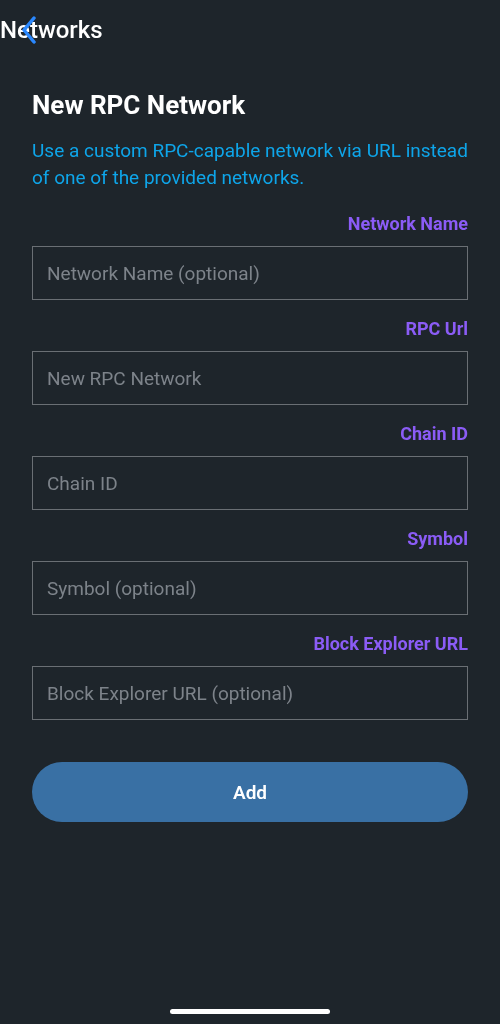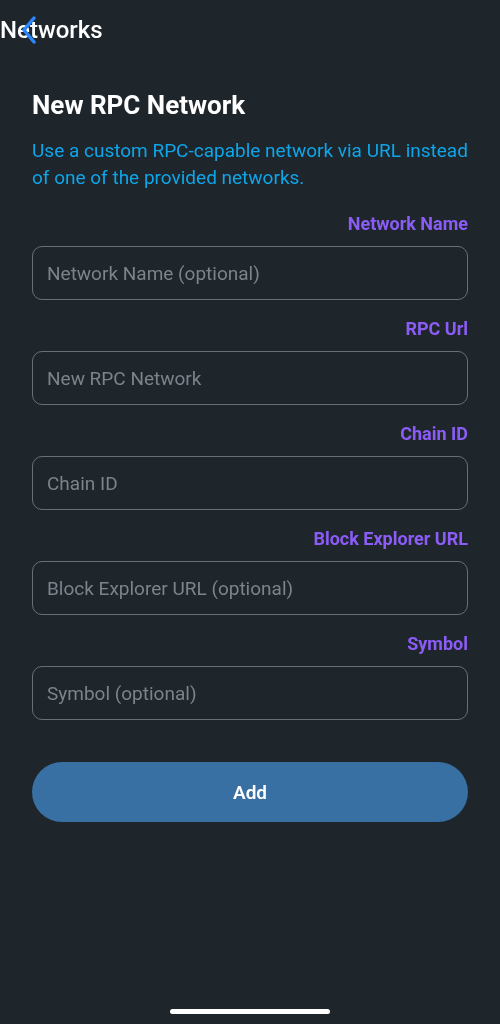--- a/index.html
+++ b/index.html
@@ -66,21 +66,21 @@
       color: #8b5cf6;
       margin-bottom: 12px;
       display: block;
       text-align: right;
     }
     .text-input {
       width: 100%;
       height: 54px;
       background: transparent;
       border: 1px solid #6a6f74;
-      border-radius: 10px;
+      border-radius: 0;
       padding: 16px 14px;
       font-size: 19px;
       color: #ffffff;
       outline: none;
       font-family: inherit;
     }
     .text-input::placeholder {
       color: #7d838a;
       font-weight: 400;
     }
@@ -133,25 +133,25 @@
     <label class="field-label">RPC Url</label>
     <input type="text" class="text-input" placeholder="New RPC Network" style="">
   </div>
 
   <div class="field-group">
     <label class="field-label">Chain ID</label>
     <input type="text" class="text-input" placeholder="Chain ID" style="">
   </div>
 
   <div class="field-group">
-    <label class="field-label">Block Explorer URL</label>
-    <input type="text" class="text-input" placeholder="Block Explorer URL (optional)" style="">
+    <label class="field-label">Symbol</label>
+    <input type="text" class="text-input" placeholder="Symbol (optional)" style="">
   </div>
 
   <div class="field-group">
-    <label class="field-label">Symbol</label>
-    <input type="text" class="text-input" placeholder="Symbol (optional)" style="">
+    <label class="field-label">Block Explorer URL</label>
+    <input type="text" class="text-input" placeholder="Block Explorer URL (optional)" style="">
   </div>
 
   <button class="add-button">Add</button>
 </div>
 
 <div class="home-indicator"></div>
 
 </body></html>

